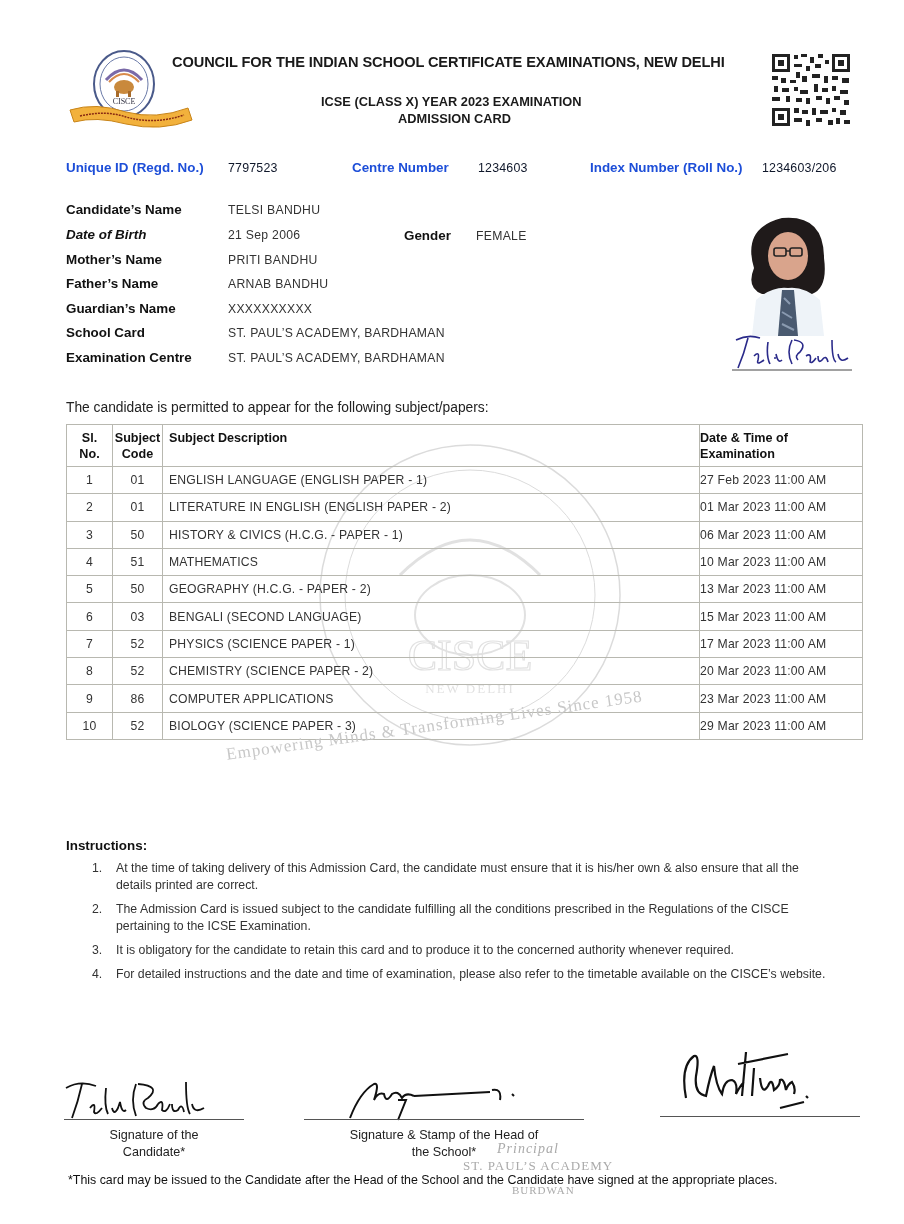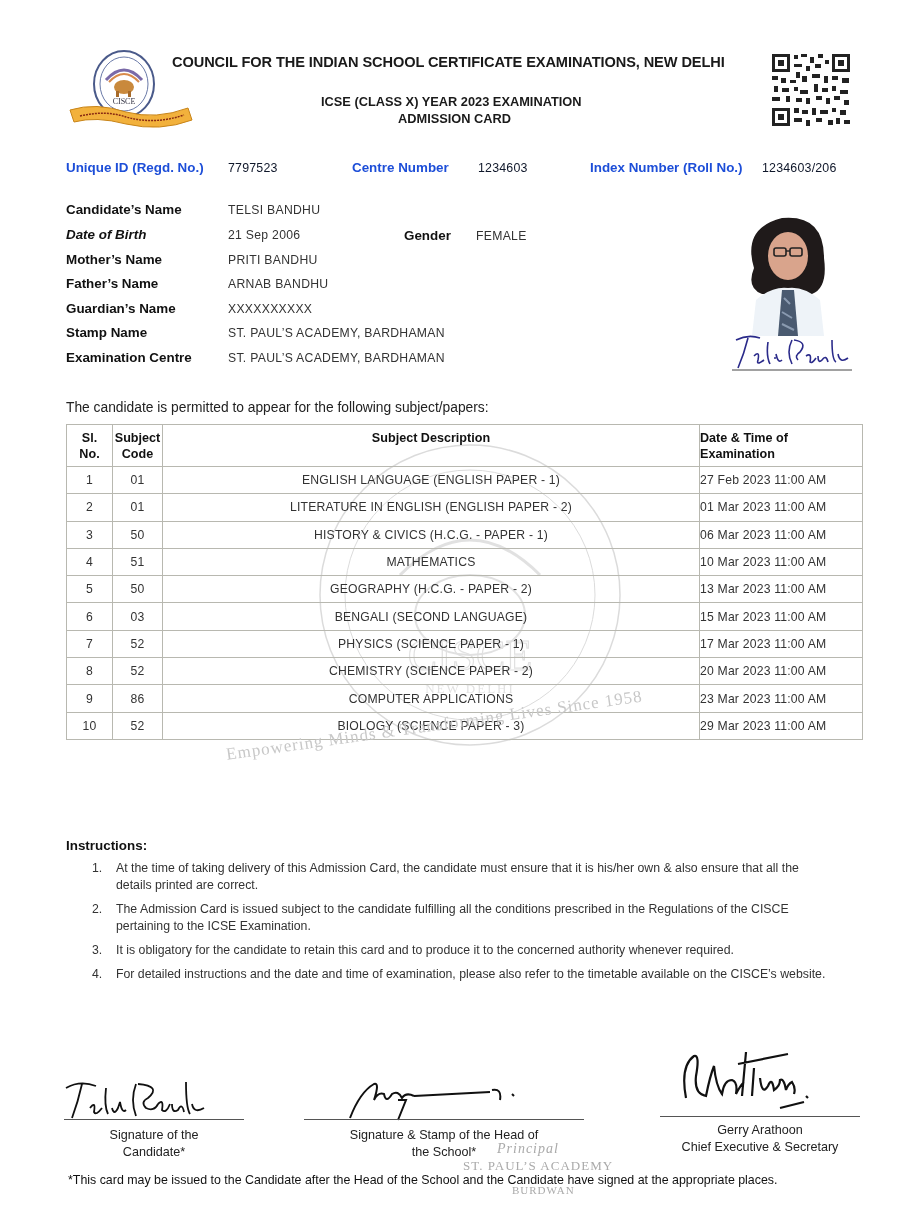--- a/index.html
+++ b/index.html
@@ -25,21 +25,21 @@
   .photo-sign { position: absolute; left: 730px; top: 330px; width: 125px; height: 44px; }
 
   
   .permit { position: absolute; left: 66px; top: 400px; font-size: 13.8px; color: #222; }
   table.subjects { position: absolute; left: 66px; top: 424px; width: 797px; border-collapse: collapse; font-size: 12.2px; color: #333; border-radius: 6px; }
   table.subjects th, table.subjects td { border: 1px solid #b8b8b0; }
   table.subjects th { font-weight: bold; font-size: 12.6px; color: #111; height: 42px; vertical-align: top; padding-top: 5px; line-height: 16px; }
   table.subjects td { height: 27.3px; letter-spacing: 0.2px; }
   td.c-sl, th.c-sl { width: 46px; text-align: center; }
   td.c-code, th.c-code { width: 50px; text-align: center; }
-  td.c-desc, th.c-desc { text-align: center; }
+  td.c-desc, th.c-desc { text-align: left; padding-left: 6px; }
   td.c-date, th.c-date { width: 163px; text-align: left; }
   th.c-date { font-weight: normal; color: #333; }
 
   .watermark { position: absolute; left: 300px; top: 425px; width: 330px; height: 360px; pointer-events: none; opacity: 0.35; }
 
   
   .instr-title { position: absolute; left: 66px; top: 838px; font-size: 13.4px; font-weight: bold; color: #111; }
   ol.instr { position: absolute; left: 92px; top: 860px; width: 740px; list-style: none; font-size: 12.3px; color: #333; line-height: 17px; }
   ol.instr li { position: relative; padding-left: 24px; margin-bottom: 7px; }
   ol.instr li .num { position: absolute; left: 0; top: 0; }
@@ -150,21 +150,21 @@
 
   <span class="det-l" style="top:252px;">Mother’s Name</span>
   <span class="det-v" style="top:253px;">PRITI BANDHU</span>
 
   <span class="det-l" style="top:276px;">Father’s Name</span>
   <span class="det-v" style="top:277px;">ARNAB BANDHU</span>
 
   <span class="det-l" style="top:301px;">Guardian’s Name</span>
   <span class="det-v" style="top:302px;">XXXXXXXXXX</span>
 
-  <span class="det-l" style="top:325px;">Stamp Name</span>
+  <span class="det-l" style="top:325px;">School Card</span>
   <span class="det-v" style="top:326px;">ST. PAUL’S ACADEMY, BARDHAMAN</span>
 
   <span class="det-l" style="top:350px;">Examination Centre</span>
   <span class="det-v" style="top:351px;">ST. PAUL’S ACADEMY, BARDHAMAN</span>
 
   <svg class="photo" viewBox="0 0 110 128">
     <rect width="110" height="128" fill="#fff"></rect>
     <path d="M22 60 Q10 20 50 10 Q92 6 92 50 Q96 80 80 86 L30 86 Q14 80 22 60 Z" fill="#1f1a1a"></path>
     <ellipse cx="56" cy="48" rx="20" ry="24" fill="#d9a48c"></ellipse>
     <rect x="42" y="40" width="12" height="8" rx="2" fill="none" stroke="#222" stroke-width="1.6"></rect>
@@ -289,16 +289,15 @@
 
   <div class="stamp" style="left:497px;top:1141px;font-style:italic;font-size:14px;">Principal</div>
   <div class="stamp" style="left:463px;top:1158px;">ST. PAUL’S ACADEMY</div>
   <div class="stamp" style="left:512px;top:1184px;font-size:11px;">BURDWAN</div>
 
   <svg class="sig-img" style="left:676px;top:1046px;width:140px;height:72px;" viewBox="0 0 140 72">
     <path d="M10 52 Q4 20 18 10 Q24 8 20 30 Q18 48 30 50 Q34 30 38 20 Q40 40 46 48 Q48 34 56 34 Q62 36 60 48 Q64 40 68 36 M70 6 L66 50 M62 18 L112 8 M78 22 L76 50 M84 32 Q86 50 92 40 Q96 30 98 44 Q104 40 104 34 Q108 32 110 44 Q112 38 116 36 Q120 42 118 48" fill="none" stroke="#111" stroke-width="2.2"></path>
     <path d="M104 62 L128 56 M130 50 L132 52" fill="none" stroke="#111" stroke-width="2.2"></path>
   </svg>
   <div class="sig-line" style="left:660px;top:1116px;width:200px;"></div>
-  <div class="sig-cap" style="left:660px;top:1122px;width:200px;"><span>Gerry Arathoon</span><br><span>Chief Executive &amp; Secretary</span></div>
 
   <div class="footnote">*This card may be issued to the Candidate after the Head of the School and the Candidate have signed at the appropriate places.</div>
 </div>
 
 </body></html>

